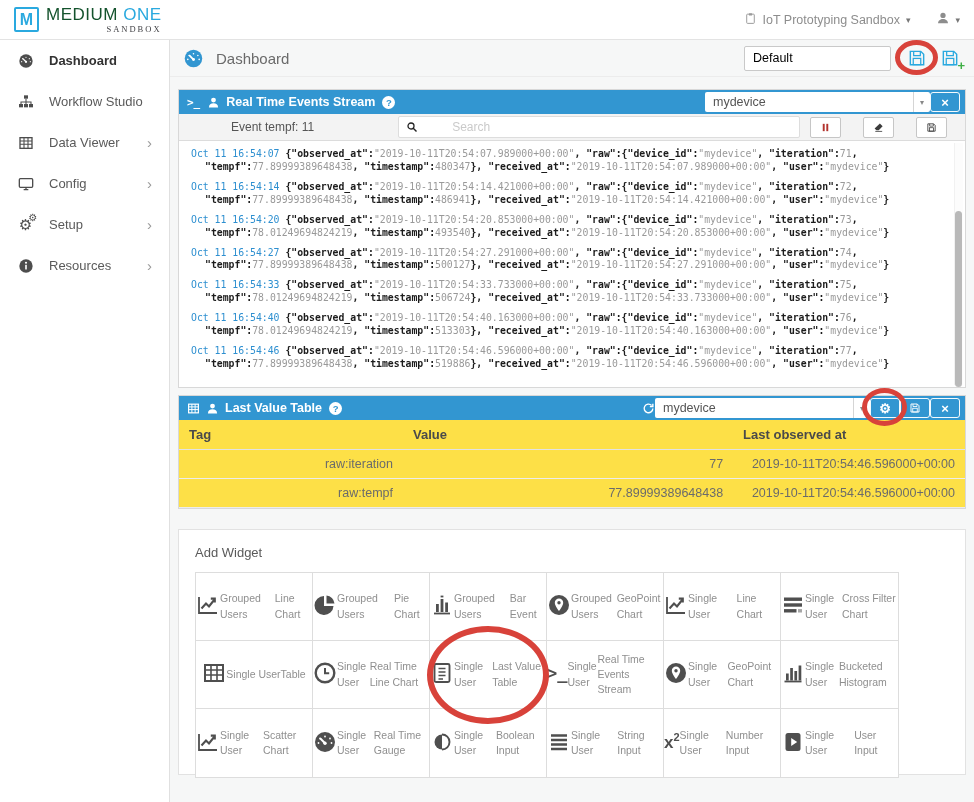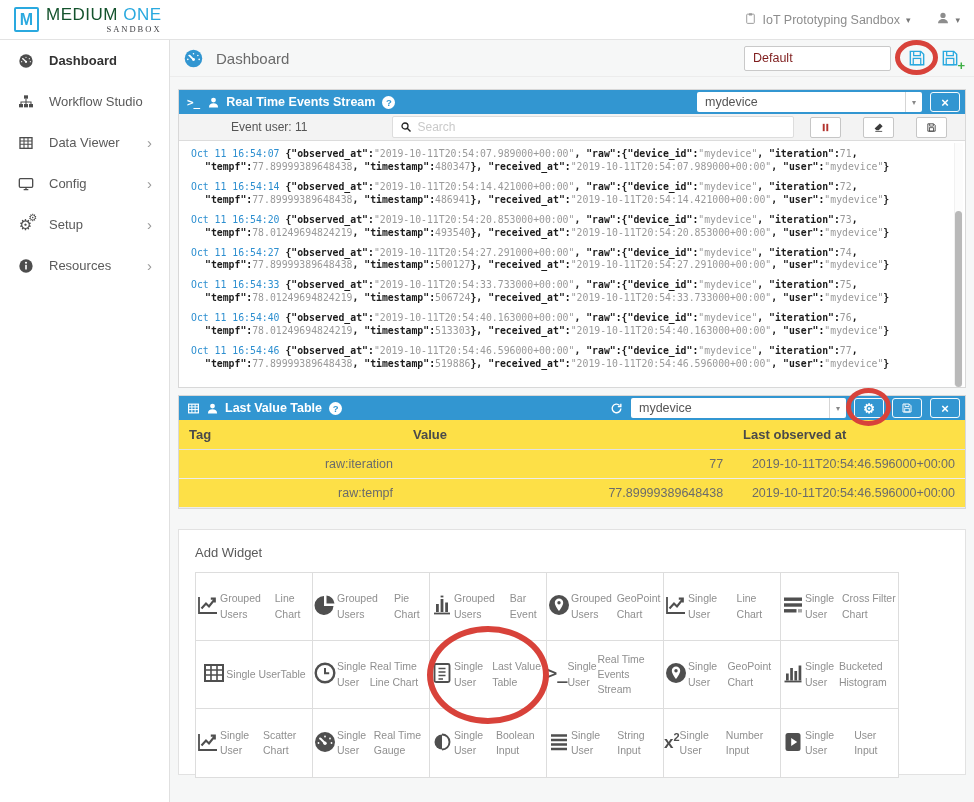--- a/index.html
+++ b/index.html
@@ -38,56 +38,56 @@
   .gearglyph .g2{position:absolute; font-size:10px; right:-5px; top:-4px;}
 
   .main{flex:1; position:relative; overflow:hidden;}
 
   
   .title-row{height:37px; display:flex; align-items:center; padding:0 10px 0 13px; border-bottom:1px solid #ececec;}
   .title-ic{width:21px; height:21px; margin-right:12px; color:var(--blue);}
   .title-ic svg{width:21px; height:21px;}
   .page-title{font-size:15px; color:#6a6a6a;}
   .title-actions{margin-left:auto; display:flex; align-items:center;}
-  .name-input{width:147px; height:25px; border:1px solid #c9c9c9; border-radius:2px; font-size:12.5px; color:#7f1d1d; padding:0 8px; font-family:"Liberation Sans",sans-serif;margin-left:15px;}
+  .name-input{width:147px; height:25px; border:1px solid #c9c9c9; border-radius:2px; font-size:12.5px; color:#000000; padding:0 8px; font-family:"Liberation Sans",sans-serif;margin-left:15px;}
   .icon-btn{background:none; border:none; cursor:pointer; display:flex; align-items:center; justify-content:center; padding:0;}
   .save-wrap{position:relative; margin-left:16px;}
   .save-wrap .icon-btn svg, .savenew svg{width:20px; height:20px; color:var(--accent);}
   .savenew{position:relative; margin-left:13px; margin-right:4px;}
   .savenew .plus{position:absolute; right:-5px; bottom:-4px; color:var(--green); font-weight:bold; font-size:13px; line-height:1;}
   .annot{position:absolute; border:5px solid var(--red); border-radius:50%; pointer-events:none; z-index:6;}
   .annot-save{left:-12px; top:-8px; width:43px; height:35px;}
 
   
   .widget{margin:0 8px; background:#fff; border:1px solid #d8d8d8;}
   .rtes{margin-top:12px;}
   .whead{height:24px; background:var(--blue); display:flex; align-items:center; padding:0 5px 0 8px; color:#fff;}
   .whead .term{font-family:"DejaVu Sans Mono",monospace; font-weight:bold; font-size:11px; margin-right:7px;}
   .whead .wic{width:13px; height:13px; margin-right:6px; display:flex;}
   .whead .wic svg{width:13px; height:13px; color:#fff;}
   .wtitle{font-size:12.5px; font-weight:bold; margin-right:7px;}
   .help{width:13px; height:13px; border-radius:50%; background:#fff; color:var(--blue); font-size:9.5px; font-weight:bold; display:flex; align-items:center; justify-content:center;}
-  .whead-right{margin-left:auto; display:flex; align-items:center; gap:8px;}
+  .whead-right{margin-left:auto; display:flex; align-items:center; }
   .devsel{height:20px; background:#fff; border-radius:2px; display:flex; align-items:center; cursor:pointer;}
   .devsel .dtxt{font-size:12.5px; color:#555; padding:0 8px; flex:1;}
   .devsel .dcaret{width:17px; align-self:stretch; border-left:1px solid #d5d5d5; display:flex; align-items:center; justify-content:center; color:#888; font-size:8px;}
   .devsel.w225{width:225px;}
   .devsel.w215{width:215px;}
   .hbtn{width:30px; height:20px; border:1px solid rgba(255,255,255,.95); border-radius:3px; background:transparent; color:#fff; display:flex; align-items:center; justify-content:center; cursor:pointer; font-weight:bold; font-size:13px; line-height:1;}
   .hbtn svg{width:12px; height:12px; color:#fff;}
   .hicon{display:flex; align-items:center; color:#fff;}
   .hicon svg{width:13px; height:13px;}
   .gear-wrap{position:relative;}
   .annot-gear{left:-8px; top:-10px; width:45px; height:38px; border-width:5px;}
 
   .toolbar{height:27px; background:#f3f3f3; border-bottom:1px solid #dcdcdc; display:flex; align-items:center; font-size:12px; color:#555;}
   .evcount{margin-left:52px;}
   .searchbox{margin-left:84px; width:402px; height:22px; background:#fff; border:1px solid #ddd; border-radius:2px; display:flex; align-items:center; padding:0 7px;}
   .searchbox svg{width:12px; height:12px; color:#222; flex:none;}
-  .searchbox input{border:none; outline:none; flex:1; font-size:12px; padding:0 6px; color:#555; font-family:"Liberation Sans",sans-serif;}
+  .searchbox input{border:none; outline:none; flex:1; font-size:12px; padding:0 6px; color:#555; font-family:"Liberation Sans",sans-serif;margin-left:28px;}
   .searchbox input::placeholder{color:#cacaca;}
   .toolbtns{margin-left:auto; margin-right:18px; display:flex; gap:22px;}
   .tbtn{width:31px; height:21px; background:#fff; border:1px solid #c6c6c6; border-radius:2px; display:flex; align-items:center; justify-content:center; cursor:pointer;}
   .tbtn svg{width:11px; height:11px; color:#3c3c3c;}
   .tbtn.pause svg{color:var(--pausered);}
 
   .events{height:246px; overflow:hidden; position:relative; padding:7px 24px 0 12px; font-family:"DejaVu Sans Mono",monospace; font-size:9.8px; line-height:1.32; color:#999;}
   .evt{margin-bottom:7px;}
   .evt .l1,.evt .l2{white-space:nowrap;}
   .evt .l2{padding-left:14px;}
@@ -268,21 +268,21 @@
         <span class="help">?</span>
         <div class="whead-right">
           <div class="devsel w225">
             <span class="dtxt">mydevice</span>
             <span class="dcaret">▾</span>
           </div>
           <button class="hbtn">×</button>
         </div>
       </div>
       <div class="toolbar">
-        <span class="evcount"><span>Event user:</span> <span>11</span></span>
+        <span class="evcount"><span>Event tempf:</span> <span>11</span></span>
         <div class="searchbox">
           <svg viewBox="0 0 24 24">
               <circle cx="10" cy="10" r="6" fill="none" stroke="currentColor" stroke-width="2.6"></circle>
               <path d="M14.5 14.5L21 21" stroke="currentColor" stroke-width="2.8"></path>
             </svg>
           <input placeholder="Search" style="">
         </div>
         <div class="toolbtns">
           <button class="tbtn pause">
               <svg viewBox="0 0 24 24">

